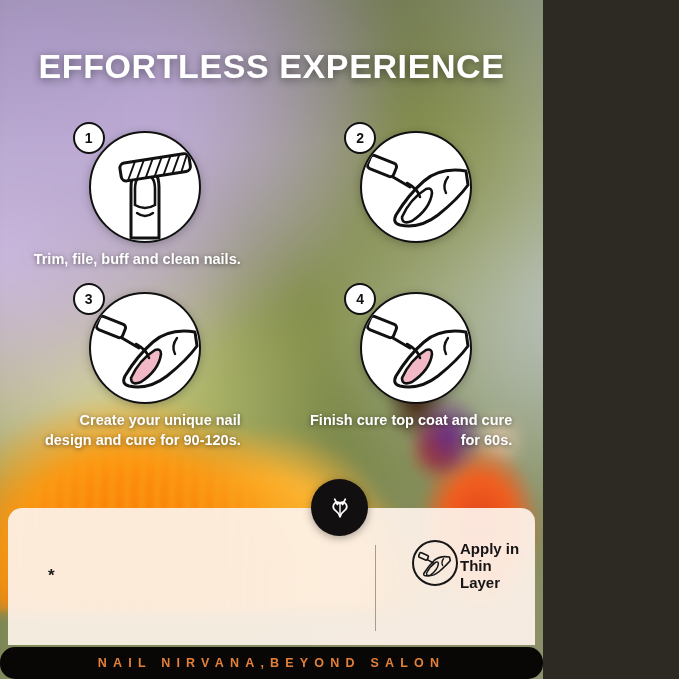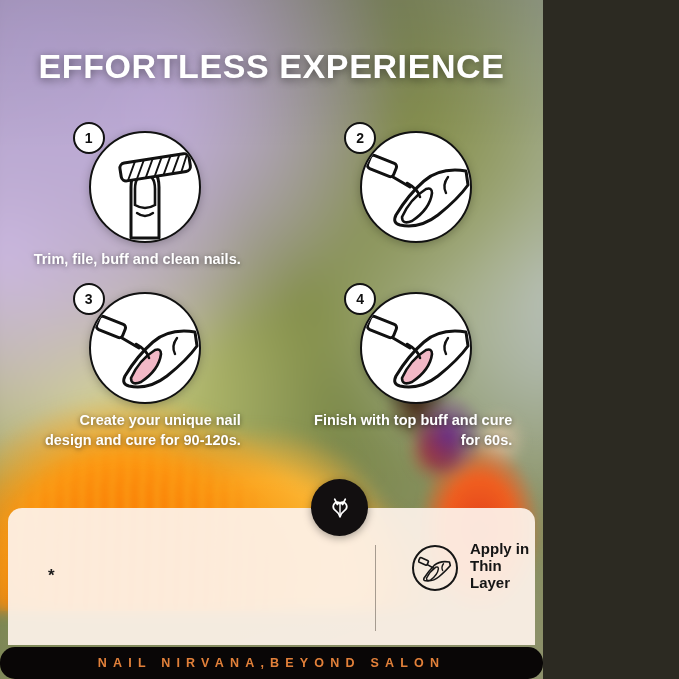--- a/index.html
+++ b/index.html
@@ -151,21 +151,21 @@
   .divider{
     position:absolute;left:367px;top:37px;
     width:1.4px;height:86px;
     background:#8a8076;
     opacity:.75;
   }
   .features{
     position:absolute;left:404px;top:32px;
     display:flex;flex-direction:column;gap:9px;
   }
-  .feature{display:flex;align-items:flex-end;gap:12px;}
+  .feature{display:flex;align-items:flex-start;gap:2px;}
   .fico{
     width:42px;height:42px;border-radius:50%;
     border:2px solid #161616;
     display:flex;align-items:center;justify-content:center;
     flex:none;
     background:transparent;
   }
   .flabel{font-size:15px;font-weight:600;color:#151515;}
 
   
@@ -273,21 +273,21 @@
             <svg viewBox="0 0 108 108" width="108" height="108" aria-hidden="true">
               <path d="M104 38 Q78 34 62 48 Q46 62 34 82 Q30 90 38 92 Q58 96 76 82 Q96 66 106 52 Z" fill="#fff" stroke="#111" stroke-width="3" stroke-linejoin="round"></path>
               <path d="M86 44 Q80 52 84 60" fill="none" stroke="#111" stroke-width="2.4" stroke-linecap="round"></path>
               <path d="M40 84 Q48 66 64 56 Q70 54 70 60 Q68 76 50 88 Q40 92 40 84 Z" fill="#F2B8C6" stroke="#111" stroke-width="2.6" stroke-linejoin="round"></path>
               <rect x="6" y="26" width="28" height="14" rx="3.5" transform="rotate(22 20 33)" fill="#fff" stroke="#111" stroke-width="3"></rect>
               <path d="M31 44 L48 54" stroke="#111" stroke-width="3" stroke-linecap="round"></path>
               <path d="M45 50 Q56 56 58 64" fill="none" stroke="#111" stroke-width="2.6" stroke-linecap="round"></path>
             </svg>
           </div>
         </div>
-        <div class="caption">Finish with top buff and cure for 60s.</div>
+        <div class="caption">Finish cure top coat and cure for 60s.</div>
       </div>
 
     </div>
   </div>
 
   <div class="logo-badge">
     <svg viewBox="0 0 34 34" width="30" height="30" aria-hidden="true">
       <path d="M11 7 L14 13 M23 7 L20 13" stroke="#fff" stroke-width="2" stroke-linecap="round" fill="none"></path>
       <path d="M17 11 Q12 9 10 13 Q8 17 12 20 Q16 23 17 27 Q18 23 22 20 Q26 17 24 13 Q22 9 17 11 Z" fill="none" stroke="#fff" stroke-width="2" stroke-linejoin="round"></path>
       <path d="M17 11 L17 27" stroke="#fff" stroke-width="1.6"></path>

